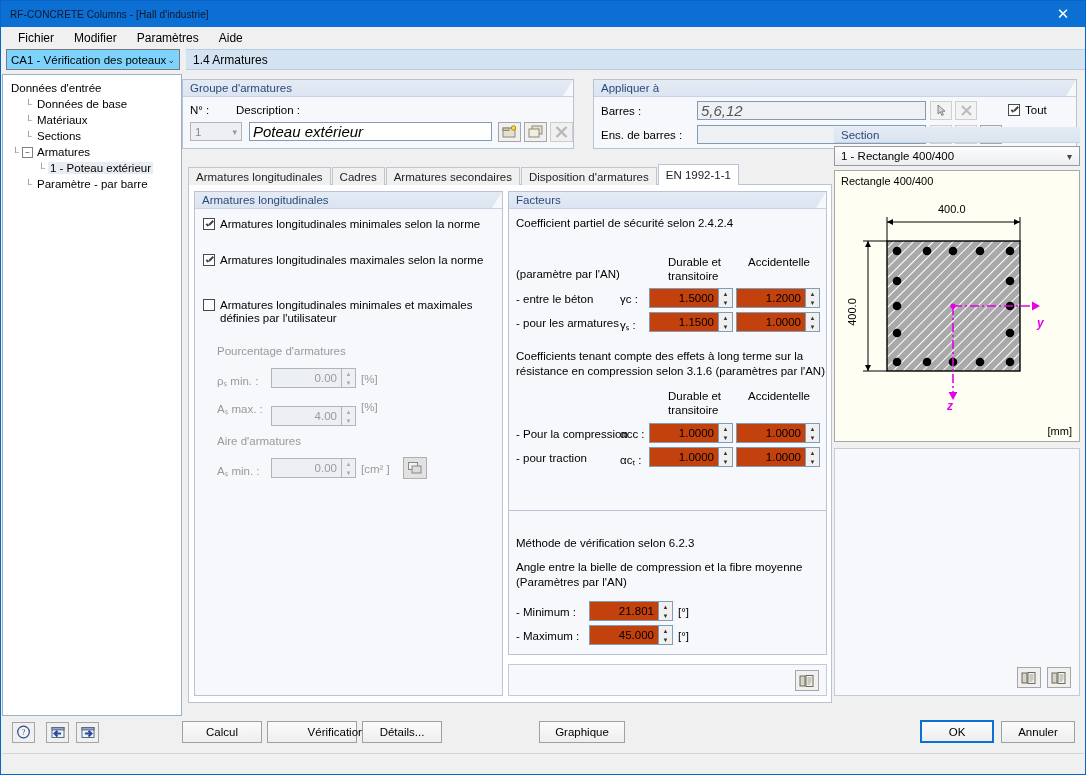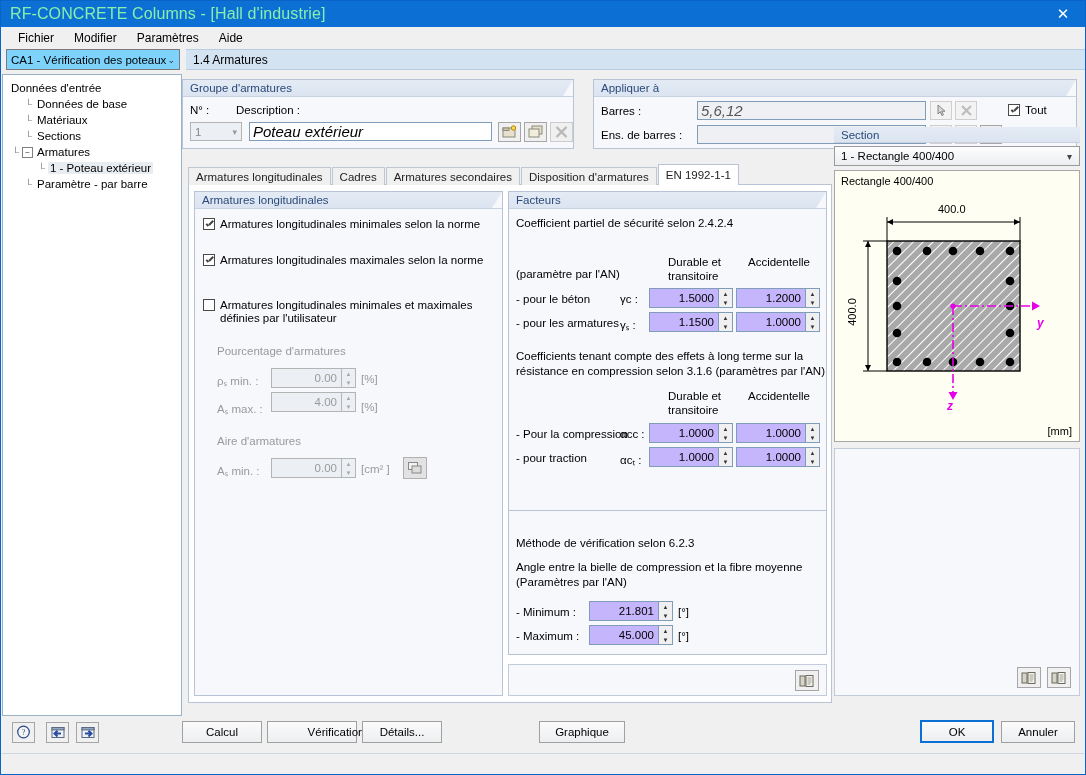--- a/index.html
+++ b/index.html
@@ -6,21 +6,21 @@
   body{
     width:1086px;height:775px;overflow:hidden;
     font-family:"Liberation Sans",sans-serif;
     font-size:11.5px;color:#000;background:#f0f0f0;
     -webkit-font-smoothing:antialiased;
   }
   .win{position:relative;width:1086px;height:775px;border:1px solid #0a64c8;box-sizing:border-box;background:#f0f0f0;}
 
   
   .titlebar{height:26px;background:#0b6fd4;display:flex;align-items:center;justify-content:space-between;padding:0 0 0 9px;}
-  .titlebar .ttl{color:#86efac;font-size:16px;letter-spacing:.1px;}
+  .titlebar .ttl{color:#0f172a;font-size:10px;letter-spacing:.1px;}
   .closebtn{width:44px;height:26px;display:flex;align-items:center;justify-content:center;color:#fff;font-size:15px;cursor:pointer;}
 
   
   .menubar{height:22px;background:#f0f0f0;display:flex;align-items:center;padding-left:8px;gap:2px;}
   .menubar .mi{padding:3px 9px;font-size:12px;cursor:default;}
 
   
   .strip{height:25px;display:flex;align-items:flex-start;}
   .navcombo{
     width:174px;height:21px;margin-left:5px;box-sizing:border-box;
@@ -86,21 +86,21 @@
   
   .cbox{
     position:absolute;box-sizing:border-box;border:1px solid #b4b4b4;background:#eceff3;
     font-size:11.5px;display:flex;align-items:center;padding-left:4px;color:#888;cursor:pointer;
   }
   .cbox .arw{position:absolute;right:4px;top:0;bottom:0;display:flex;align-items:center;font-size:9px;color:#9a9a9a;}
 
   
   .spin{position:absolute;display:flex;box-sizing:border-box;}
   .spin .fld{
-    flex:1;box-sizing:border-box;border:1px solid #7f9db9;border-right:none;background:#c4b5fd;
+    flex:1;box-sizing:border-box;border:1px solid #7f9db9;border-right:none;background:#c2410c;
     display:flex;align-items:center;justify-content:flex-end;padding-right:4px;font-size:11.5px;
   }
   .spin.dis .fld{background:#eceff3;color:#9a9a9a;border-color:#b4b4b4;}
   .spin .btns{
     width:15px;box-sizing:border-box;border:1px solid #7f9db9;background:#f0f0f0;
     display:flex;flex-direction:column;cursor:pointer;
   }
   .spin.dis .btns{border-color:#b4b4b4;background:#eceff3;}
   .spin .btns span{flex:1;display:flex;align-items:center;justify-content:center;font-size:6px;color:#333;line-height:1;}
   .spin.dis .btns span{color:#a8a8a8;}
@@ -338,21 +338,21 @@
         <div class="spin dis" style="left:76px;top:176px;width:85px;height:20px;">
           <div class="fld">0.00</div>
           <div class="btns">
             <span>▲</span>
             <span>▼</span>
           </div>
         </div>
         <div class="lbl dim" style="left:166px;top:181px;">[%]</div>
 
         <div class="lbl dim" style="left:22px;top:209px;">Aₛ max. :</div>
-        <div class="spin dis" style="left:76px;top:200px;width:85px;height:20px;">
+        <div class="spin dis" style="left:76px;top:214px;width:85px;height:20px;">
           <div class="fld">4.00</div>
           <div class="btns">
             <span>▲</span>
             <span>▼</span>
           </div>
         </div>
         <div class="lbl dim" style="left:166px;top:209px;">[%]</div>
 
         <div class="lbl dim" style="left:22px;top:243px;">Aire d'armatures</div>
 
@@ -377,21 +377,21 @@
       <div class="gbox" style="left:326px;top:117px;width:319px;height:400px;">
         <div class="ghead">Facteurs</div>
 
         <div class="lbl" style="left:7px;top:25px;">Coefficient partiel de sécurité selon 2.4.2.4</div>
         <div class="lbl" style="left:7px;top:40px;margin-top:36px;">(paramètre par l'AN)</div>
 
         <div class="lbl" style="left:159px;top:64px;">Durable et</div>
         <div class="lbl" style="left:159px;top:78px;">transitoire</div>
         <div class="lbl" style="left:239px;top:64px;">Accidentelle</div>
 
-        <div class="lbl" style="left:7px;top:101px;">- pour le béton</div>
+        <div class="lbl" style="left:7px;top:101px;">- entre le béton</div>
         <div class="lbl" style="left:111px;top:101px;">γᴄ :</div>
         <div class="spin" style="left:140px;top:96px;width:84px;height:20px;">
           <div class="fld">1.5000</div>
           <div class="btns">
             <span>▲</span>
             <span>▼</span>
           </div>
         </div>
         <div class="spin" style="left:227px;top:96px;width:84px;height:20px;">
           <div class="fld">1.2000</div>

